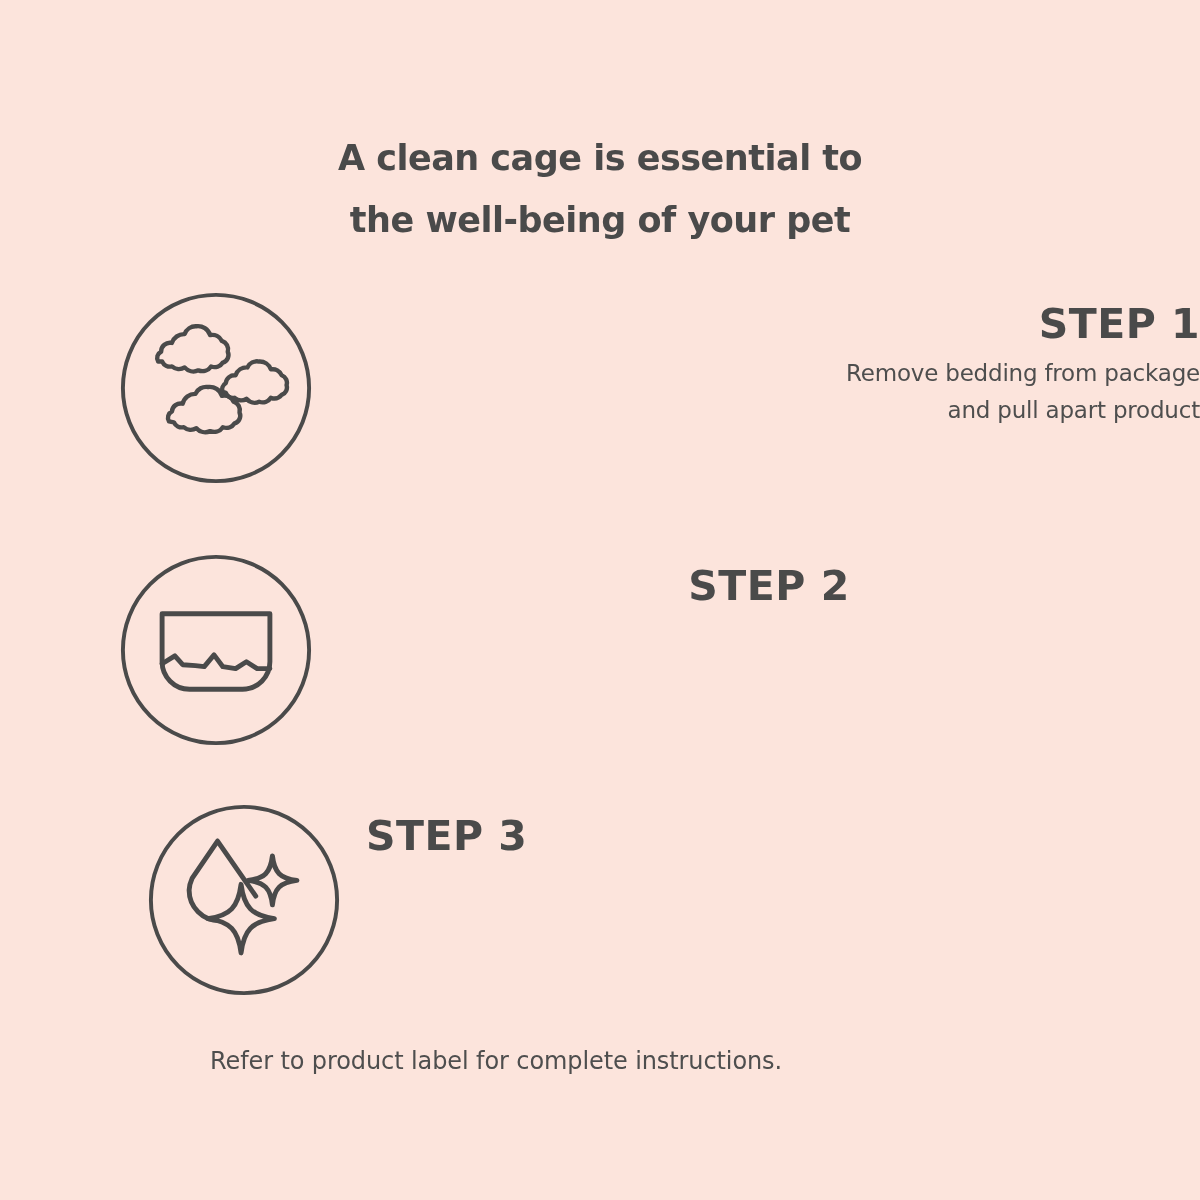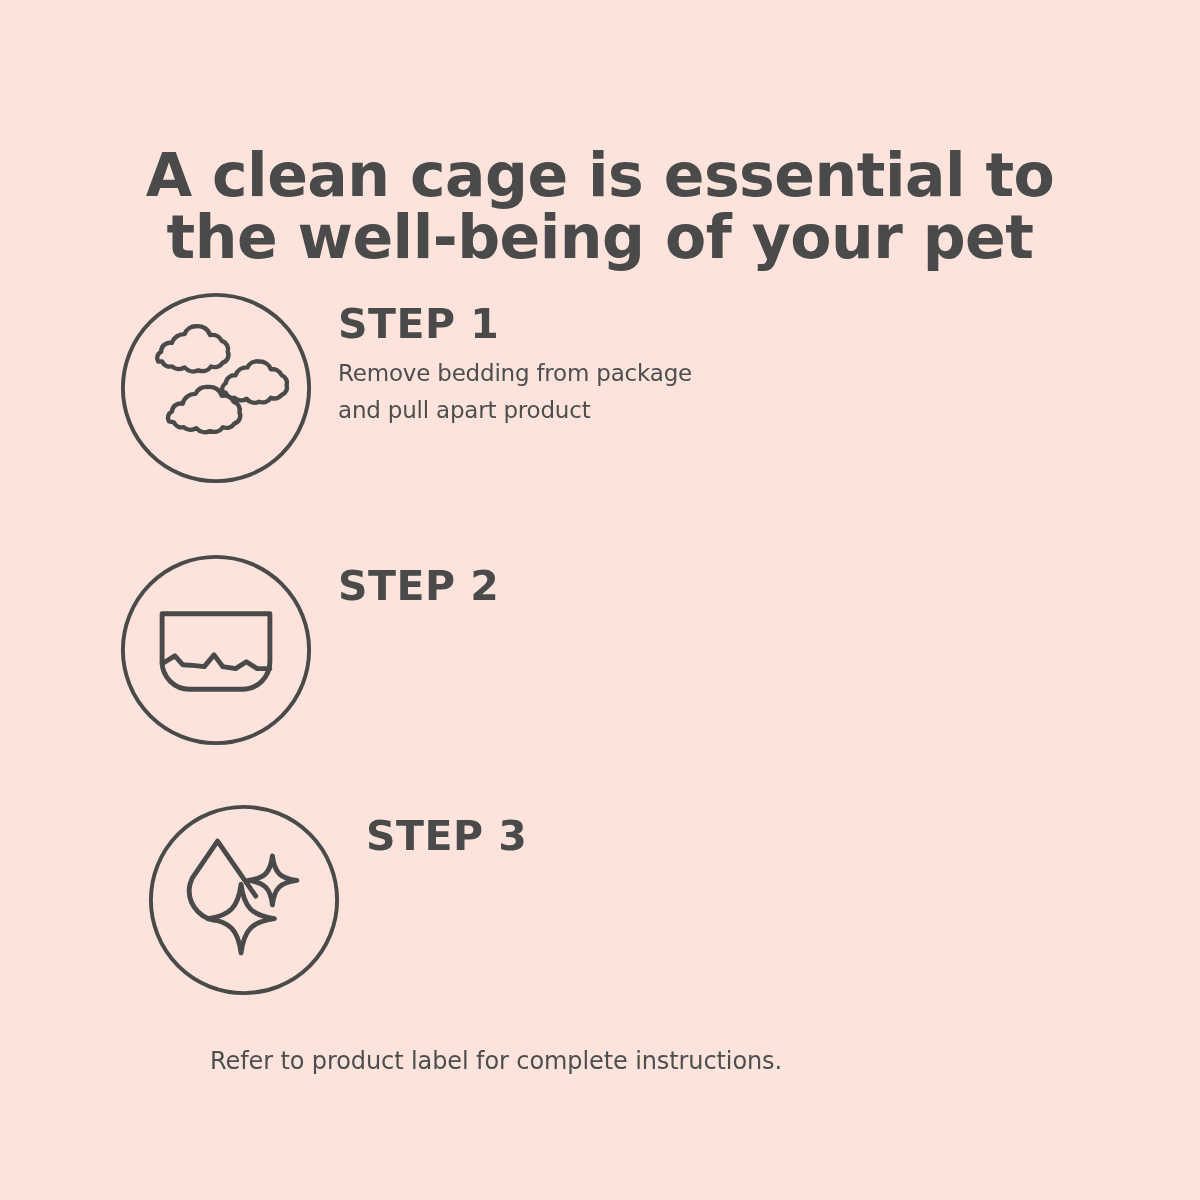--- a/index.html
+++ b/index.html
@@ -24,21 +24,21 @@
   
   .headline {
     position: absolute;
     top: 104px;
     left: 0;
     width: 1200px;
     text-align: center;
     color: #4a4a4a;
     font-family: "DejaVu Sans", sans-serif;
     font-weight: bold;
-    font-size: 60px;
+    font-size: 35px;
     line-height: 62px;
     letter-spacing: -0.5px;
     white-space: pre-line;
   }
 
   
   .steps {
     position: absolute;
     top: 278px;
     left: 0;
@@ -84,22 +84,22 @@
     font-family: "DejaVu Sans", sans-serif;
     font-weight: normal;
     font-size: 23px;
     line-height: 37px;
     letter-spacing: -0.2px;
     margin: 0;
     white-space: pre-line;
   }
 
   
-  .row-1 { height: 262px; }
-  .row-2 { height: 250px; }
+  .row-1 { height: 262px; text-align: right; }
+  .row-2 { height: 250px; text-align: center; }
   .row-3 { height: 255px; padding-left: 28px; }
 
   
   .footer-note {
     position: absolute;
     top: 1046px;
     left: 0;
     width: 992px;
     text-align: center;
     color: #4e4e4e;

